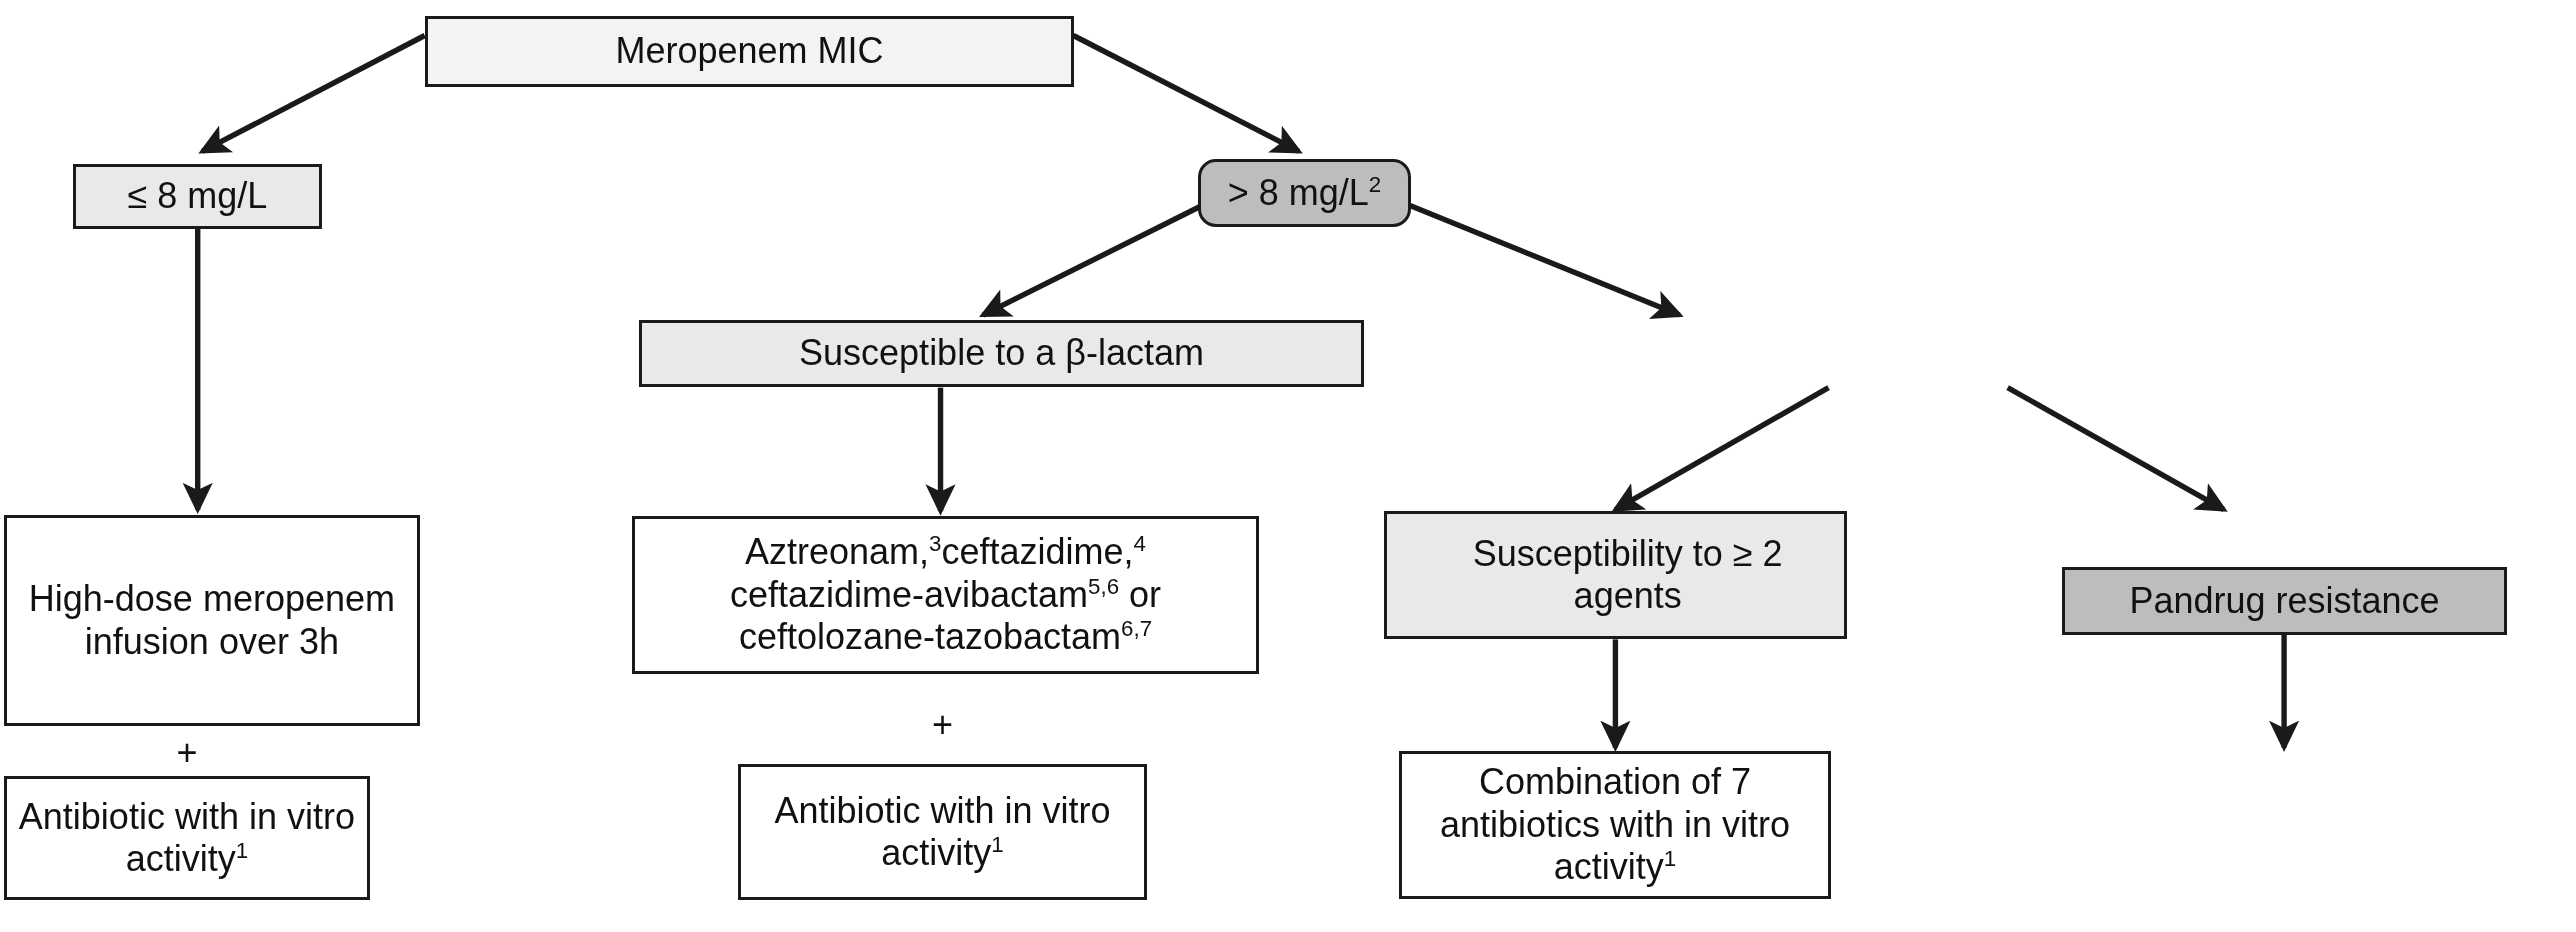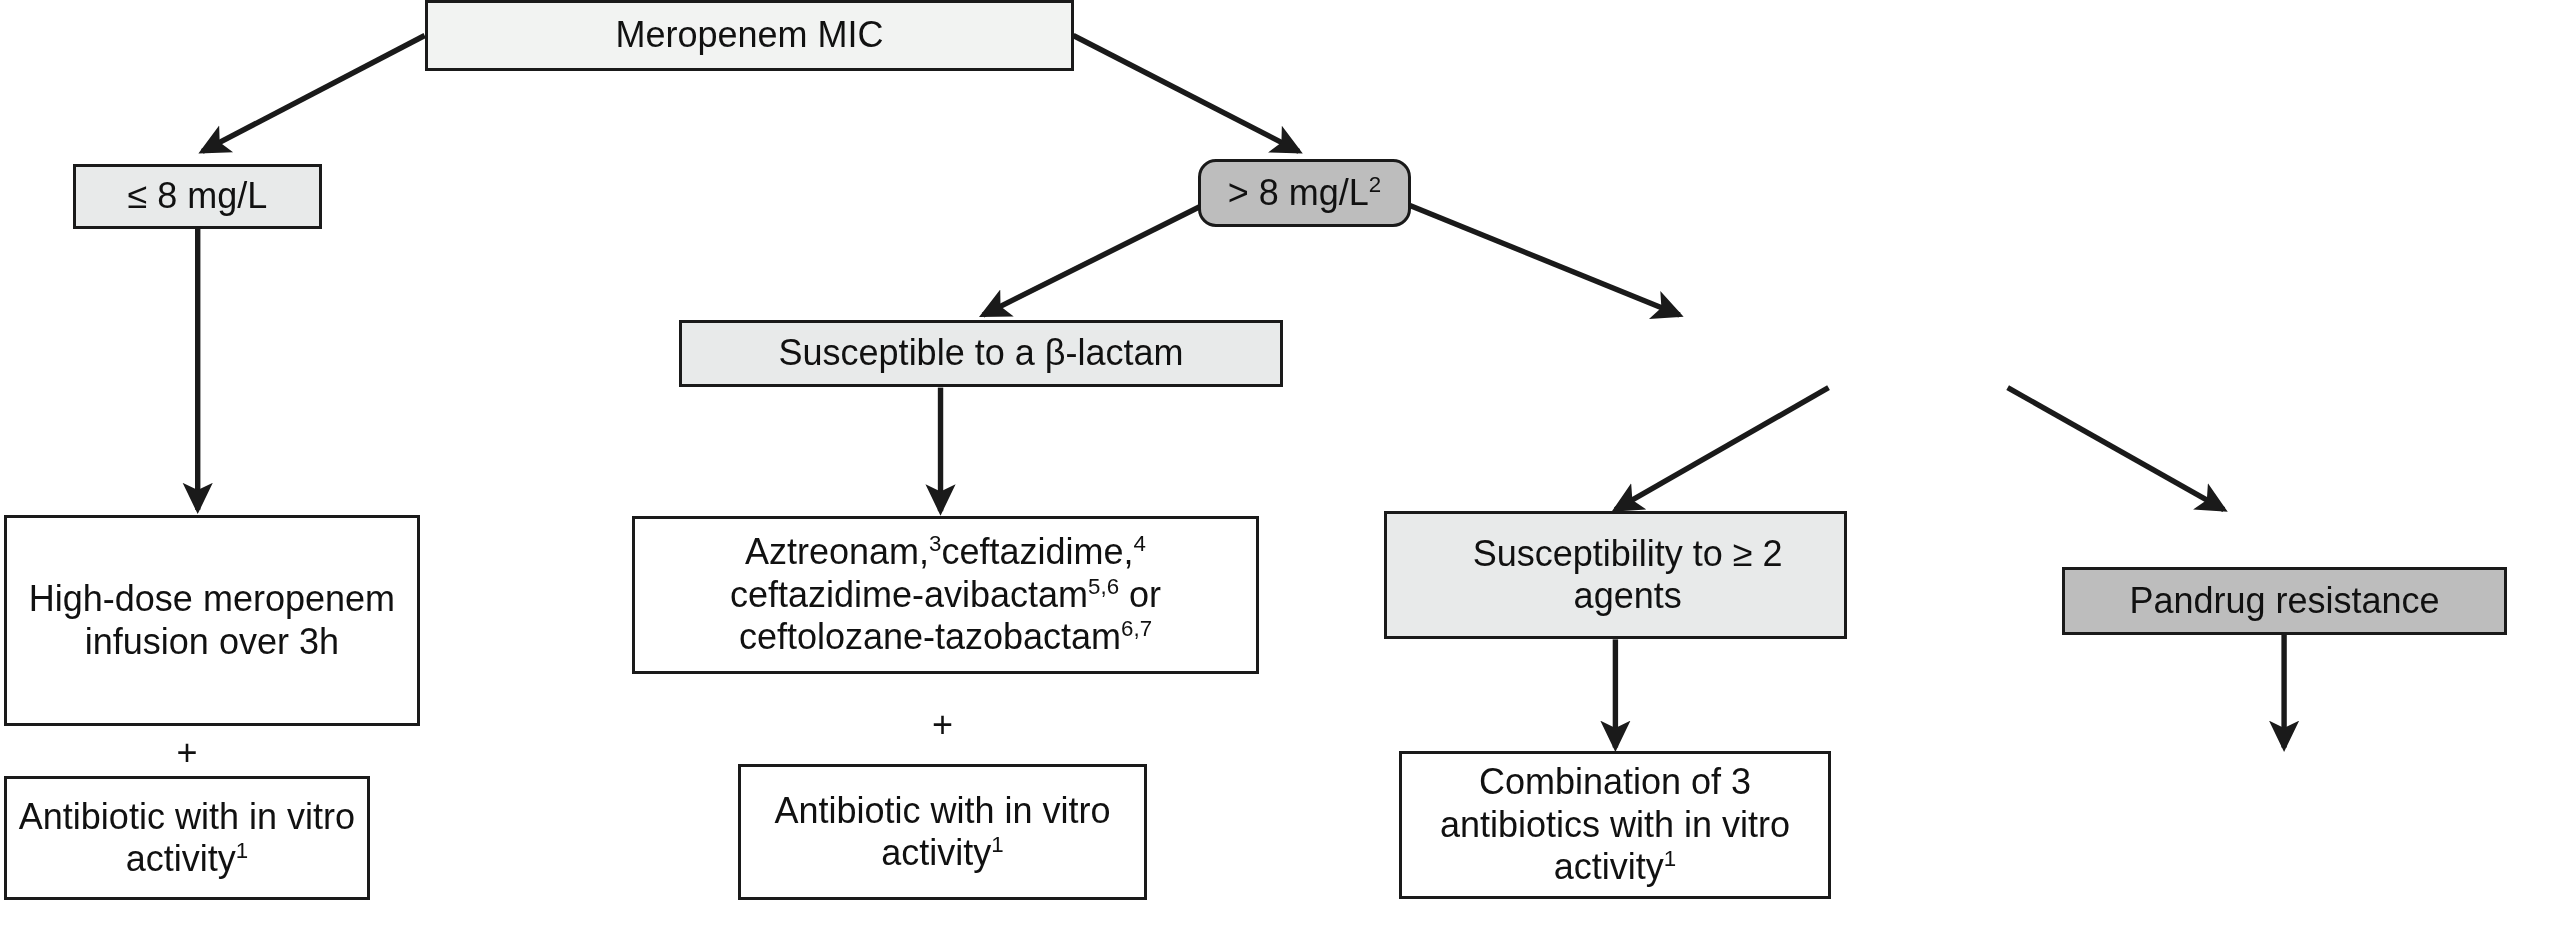--- a/index.html
+++ b/index.html
@@ -82,21 +82,21 @@
 
     <line x1="2368" y1="502" x2="2092" y2="660" stroke="#1a1a1a" stroke-width="7" marker-end="url(#arrow)"></line>
 
     <line x1="2600" y1="502" x2="2880" y2="660" stroke="#1a1a1a" stroke-width="7" marker-end="url(#arrow)"></line>
 
     <line x1="2092" y1="828" x2="2092" y2="968" stroke="#1a1a1a" stroke-width="7" marker-end="url(#arrow)"></line>
 
     <line x1="2958" y1="770" x2="2958" y2="968" stroke="#1a1a1a" stroke-width="7" marker-end="url(#arrow)"></line>
   </svg>
 
-  <div class="node fill-light" style="left:425px; top:0px; width:649px; height:71px;">
+  <div class="node fill-light" style="left:425px; top:16px; width:649px; height:71px;">
     <span class="txt">Meropenem MIC</span>
   </div>
 
   <div class="node fill-mid" style="left:73px; top:164px; width:249px; height:65px;">
     <span class="txt">≤ 8 mg/L</span>
   </div>
 
   <div class="node fill-dark" style="left:1198px; top:159px; width:213px; height:68px;border-radius:18px;">
     <span class="txt"><span>&gt; 8 mg/L</span><sup>2</sup></span>
   </div>
@@ -104,41 +104,41 @@
   <div class="node fill-white" style="left:3.9px; top:515px; width:416px; height:211px;">
     <span class="txt">High-dose meropenem infusion over 3h</span>
   </div>
 
   <div class="plus" style="left:3.9px; top:735px; width:366px;">+</div>
 
   <div class="node fill-white" style="left:3.9px; top:776px; width:366px; height:124px;">
     <span class="txt"><span>Antibiotic with in vitro activity</span><sup>1</sup></span>
   </div>
 
-  <div class="node fill-mid" style="left:639px; top:320px; width:604px; height:67px;margin-left:40px;">
+  <div class="node fill-mid" style="left:639px; top:320px; width:725px; height:67px;">
     <span class="txt">Susceptible to a β-lactam</span>
   </div>
 
   <div class="node fill-white" style="left:632px; top:516px; width:627px; height:158px; font-size:36px;">
     <span class="txt"><span>Aztreonam,</span><sup>3</sup><span>ceftazidime,</span><sup>4</sup><br><span>ceftazidime-avibactam</span><sup>5,6</sup><span> or</span><br><span>ceftolozane-tazobactam</span><sup>6,7</sup></span>
   </div>
 
   <div class="plus" style="left:738px; top:707px; width:409px;">+</div>
 
   <div class="node fill-white" style="left:738px; top:764px; width:409px; height:136px;">
     <span class="txt"><span>Antibiotic with in vitro activity</span><sup>1</sup></span>
   </div>
 
 
   <div class="node fill-mid" style="left:1384px; top:511px; width:463px; height:128px;padding-left:32px;">
     <span class="txt">Susceptibility to ≥ 2 agents</span>
   </div>
 
   <div class="node fill-white" style="left:1399px; top:751px; width:432px; height:148px;">
-    <span class="txt"><span>Combination of 3 antibiotics with in vitro activity</span><sup>1</sup></span>
+    <span class="txt"><span>Combination of 7 antibiotics with in vitro activity</span><sup>1</sup></span>
   </div>
 
   <div class="node fill-dark" style="left:2062px; top:519px; width:445px; height:68px;margin-top:48px;">
     <span class="txt">Pandrug resistance</span>
   </div>
 
 
 </div>
 
 

